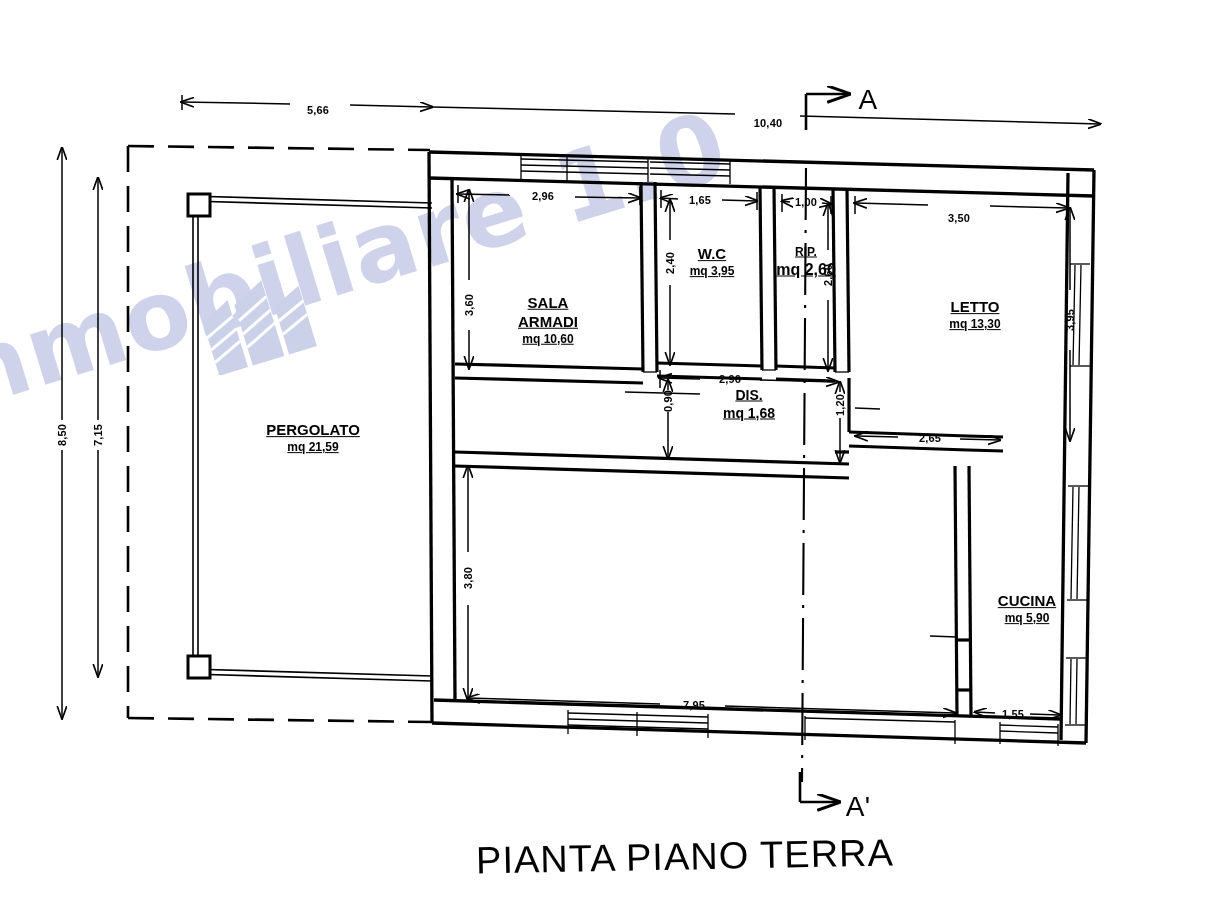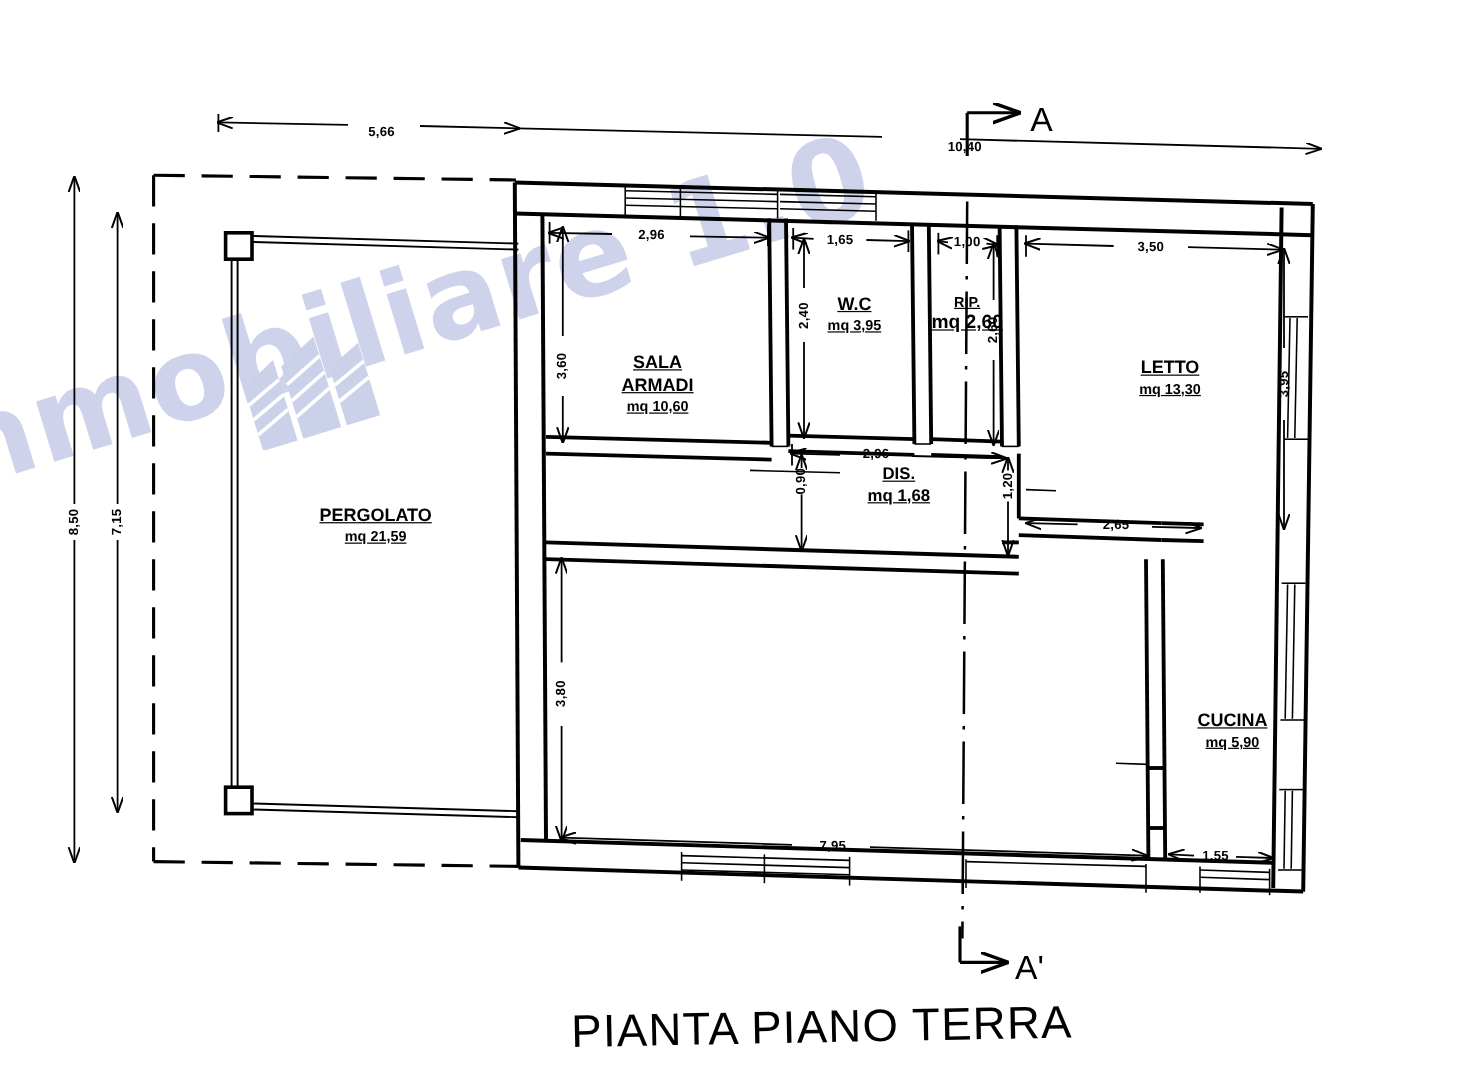--- a/index.html
+++ b/index.html
@@ -379,25 +379,25 @@
     <div class="room-area" style="font-size:14px;">mq 1,68</div>
   </div>
 
 
   <div class="room-block" style="left:1027px; top:609px;">
     <div class="room-name">CUCINA</div>
     <div class="room-area">mq 5,90</div>
   </div>
 
   <div class="lbl dim" style="left:318px; top:110px;">5,66</div>
-  <div class="lbl dim" style="left:804px; top:123px;">10,40</div>
+  <div class="lbl dim" style="left:768px; top:123px;">10,40</div>
   <div class="lbl dim" style="left:543px; top:196px;">2,96</div>
   <div class="lbl dim" style="left:700px; top:200px;">1,65</div>
   <div class="lbl dim" style="left:806px; top:202px;text-align:right;">1,00</div>
-  <div class="lbl dim" style="left:959px; top:206px;">3,50</div>
+  <div class="lbl dim" style="left:959px; top:218px;">3,50</div>
   <div class="lbl dim" style="left:930px; top:438px;">2,65</div>
   <div class="lbl dim" style="left:730px; top:379px;">2,96</div>
   <div class="lbl dim" style="left:694px; top:705px;">7,95</div>
   <div class="lbl dim" style="left:1013px; top:714px;">1,55</div>
 
   <div class="lbl dim-v" style="left:62px; top:435px;">8,50</div>
   <div class="lbl dim-v" style="left:98px; top:435px;">7,15</div>
   <div class="lbl dim-v" style="left:469px; top:305px;">3,60</div>
   <div class="lbl dim-v" style="left:670px; top:263px;">2,40</div>
   <div class="lbl dim-v" style="left:828px; top:275px;">2,60</div>

